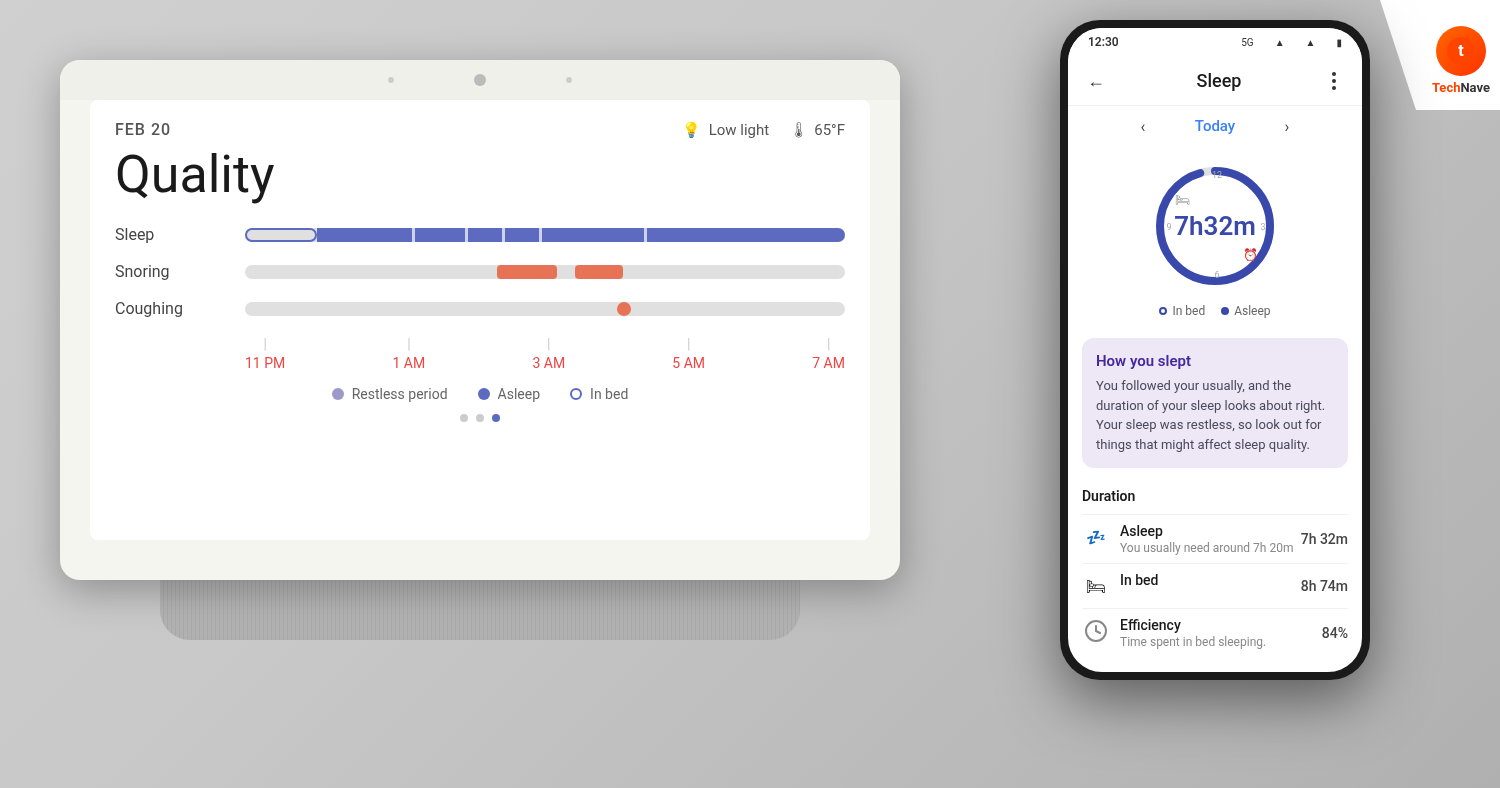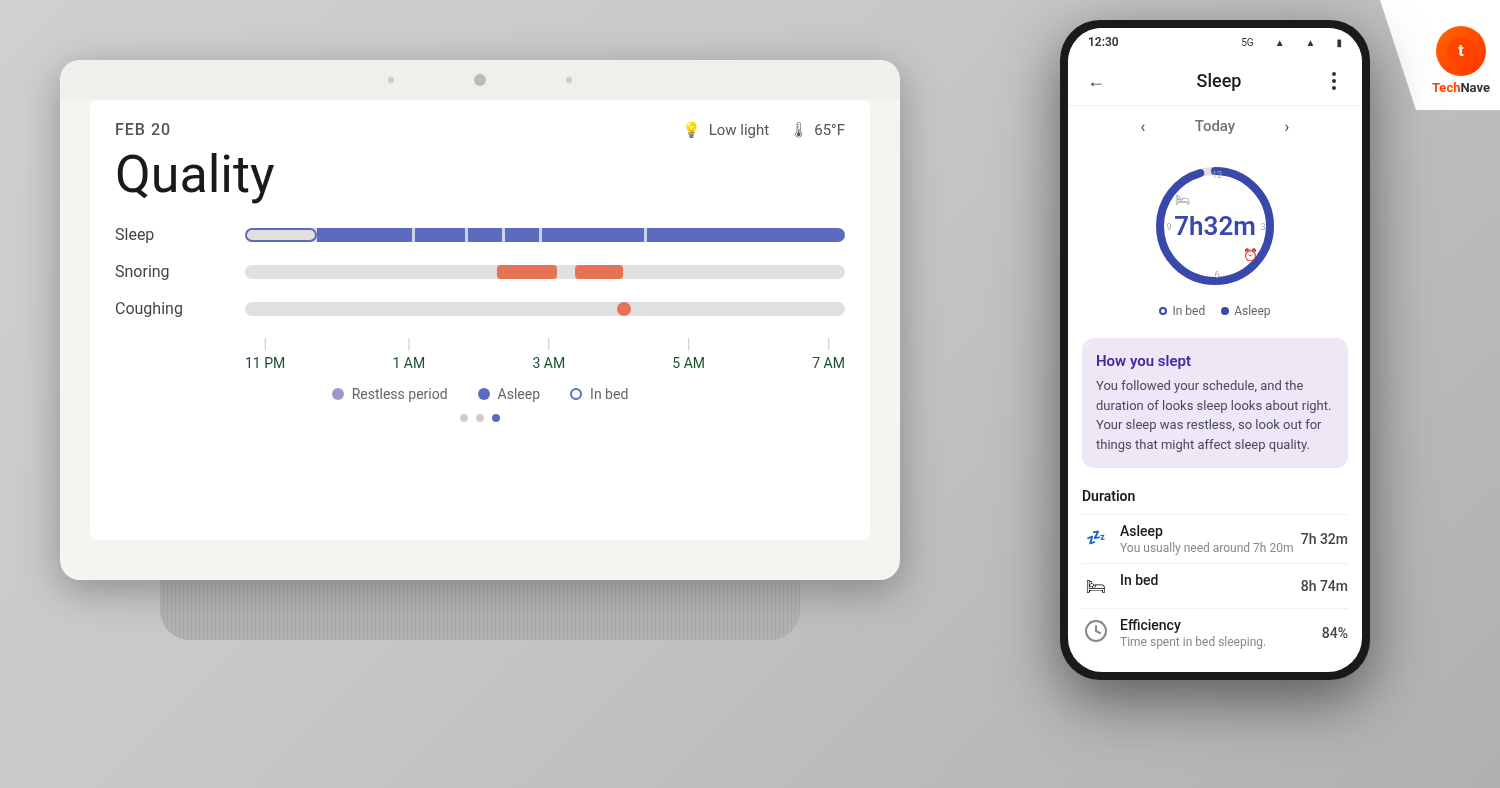--- a/index.html
+++ b/index.html
@@ -219,21 +219,21 @@
     .time-axis {
       display: flex;
       margin-left: 130px;
       margin-top: 15px;
       justify-content: space-between;
       padding-right: 0;
     }
 
     .time-label {
       font-size: 14px;
-      color: #14532d;
+      color: #ef4444;
       text-align: center;
     }
 
     .time-label::before {
       content: '|';
       display: block;
       color: #ccc;
       margin-bottom: 3px;
     }
 
@@ -437,21 +437,21 @@
       align-items: center;
       justify-content: center;
       color: #444;
       font-size: 16px;
       cursor: pointer;
     }
 
     .date-label {
       font-size: 15px;
       font-weight: 500;
-      color: #737373;
+      color: #3b82f6;
       min-width: 60px;
       text-align: center;
     }
 
     
     .sleep-circle-section {
       display: flex;
       flex-direction: column;
       align-items: center;
       padding: 10px 0;
@@ -748,21 +748,21 @@
           </div>
           <div class="leg-item">
             <div class="leg-dot" style="background:#3949ab;"></div>
             <span>Asleep</span>
           </div>
         </div>
       </div>
 
       <div class="slept-card">
         <div class="slept-title">How you slept</div>
-        <div class="slept-text">You followed your schedule, and the duration of looks sleep looks about right. Your sleep was restless, so look out for things that might affect sleep quality.</div>
+        <div class="slept-text">You followed your usually, and the duration of your sleep looks about right. Your sleep was restless, so look out for things that might affect sleep quality.</div>
       </div>
 
       <div class="duration-section">
         <div class="duration-title">Duration</div>
 
         <div class="duration-item">
           <div class="duration-icon">💤</div>
           <div class="duration-info">
             <div class="duration-name">Asleep</div>
             <div class="duration-sub">You usually need around 7h 20m</div>

